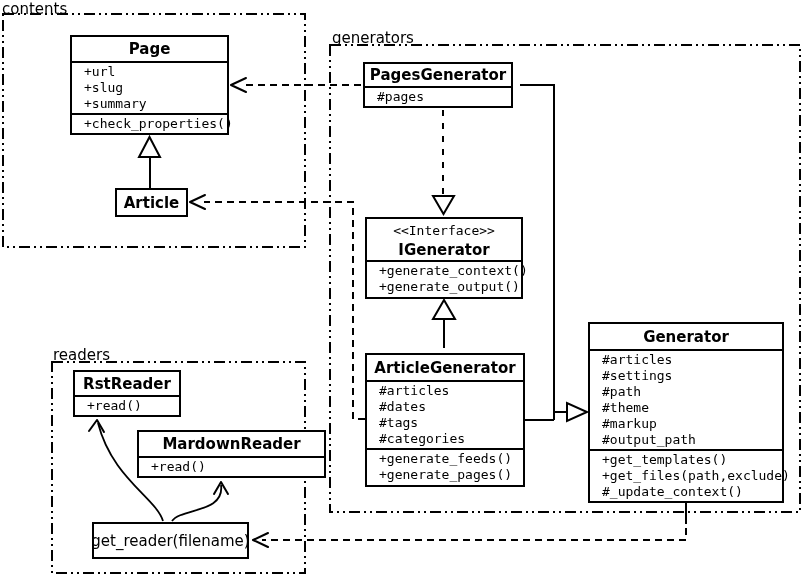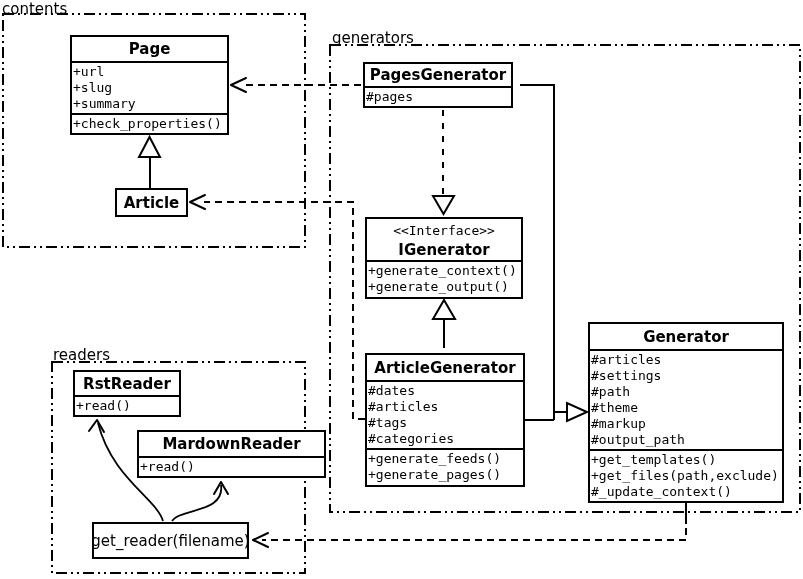--- a/index.html
+++ b/index.html
@@ -17,21 +17,21 @@
 
   .pkg-label { position:absolute; z-index:2; font:15px "DejaVu Sans", sans-serif; white-space:nowrap; }
 
   .cls { position:absolute; z-index:1; background:var(--boxfill); border:2px solid var(--line);
          box-sizing:border-box; display:flex; flex-direction:column; }
   .ttl { font:bold 15px "DejaVu Sans", sans-serif; text-align:left;
          display:flex; align-items:center; justify-content:center; white-space:nowrap; }
   .stereo { font:13px "DejaVu Sans Mono", monospace; text-align:center; height:17px; line-height:17px;
             padding-top:3px; white-space:nowrap; }
   .cmp { border-top:2px solid var(--line); font:13px "DejaVu Sans Mono", monospace;
-         padding:1px 1px; }
+         padding:1px 12px; }
   .cmp div { height:16px; line-height:16px; white-space:nowrap; }
   .plainbox { position:absolute; z-index:1; background:var(--boxfill); border:2px solid var(--line);
               box-sizing:border-box; display:flex; align-items:center; justify-content:center;
               font:15px "DejaVu Sans", sans-serif; white-space:nowrap; }
 </style>
 </head>
 <body>
 
 <div id="canvas">
 
@@ -120,22 +120,22 @@
     <div class="ttl" style="height:21px;">IGenerator</div>
     <div class="cmp">
       <div>+generate_context()</div>
       <div>+generate_output()</div>
     </div>
   </div>
 
   <div class="cls" style="left:365px; top:353px; width:160px; height:134px;">
     <div class="ttl" style="height:25px;">ArticleGenerator</div>
     <div class="cmp">
+      <div>#articles</div>
       <div>#dates</div>
-      <div>#articles</div>
       <div>#tags</div>
       <div>#categories</div>
     </div>
     <div class="cmp">
       <div>+generate_feeds()</div>
       <div>+generate_pages()</div>
     </div>
   </div>
 
   <div class="cls" style="left:588px; top:322px; width:196px; height:181px;">

